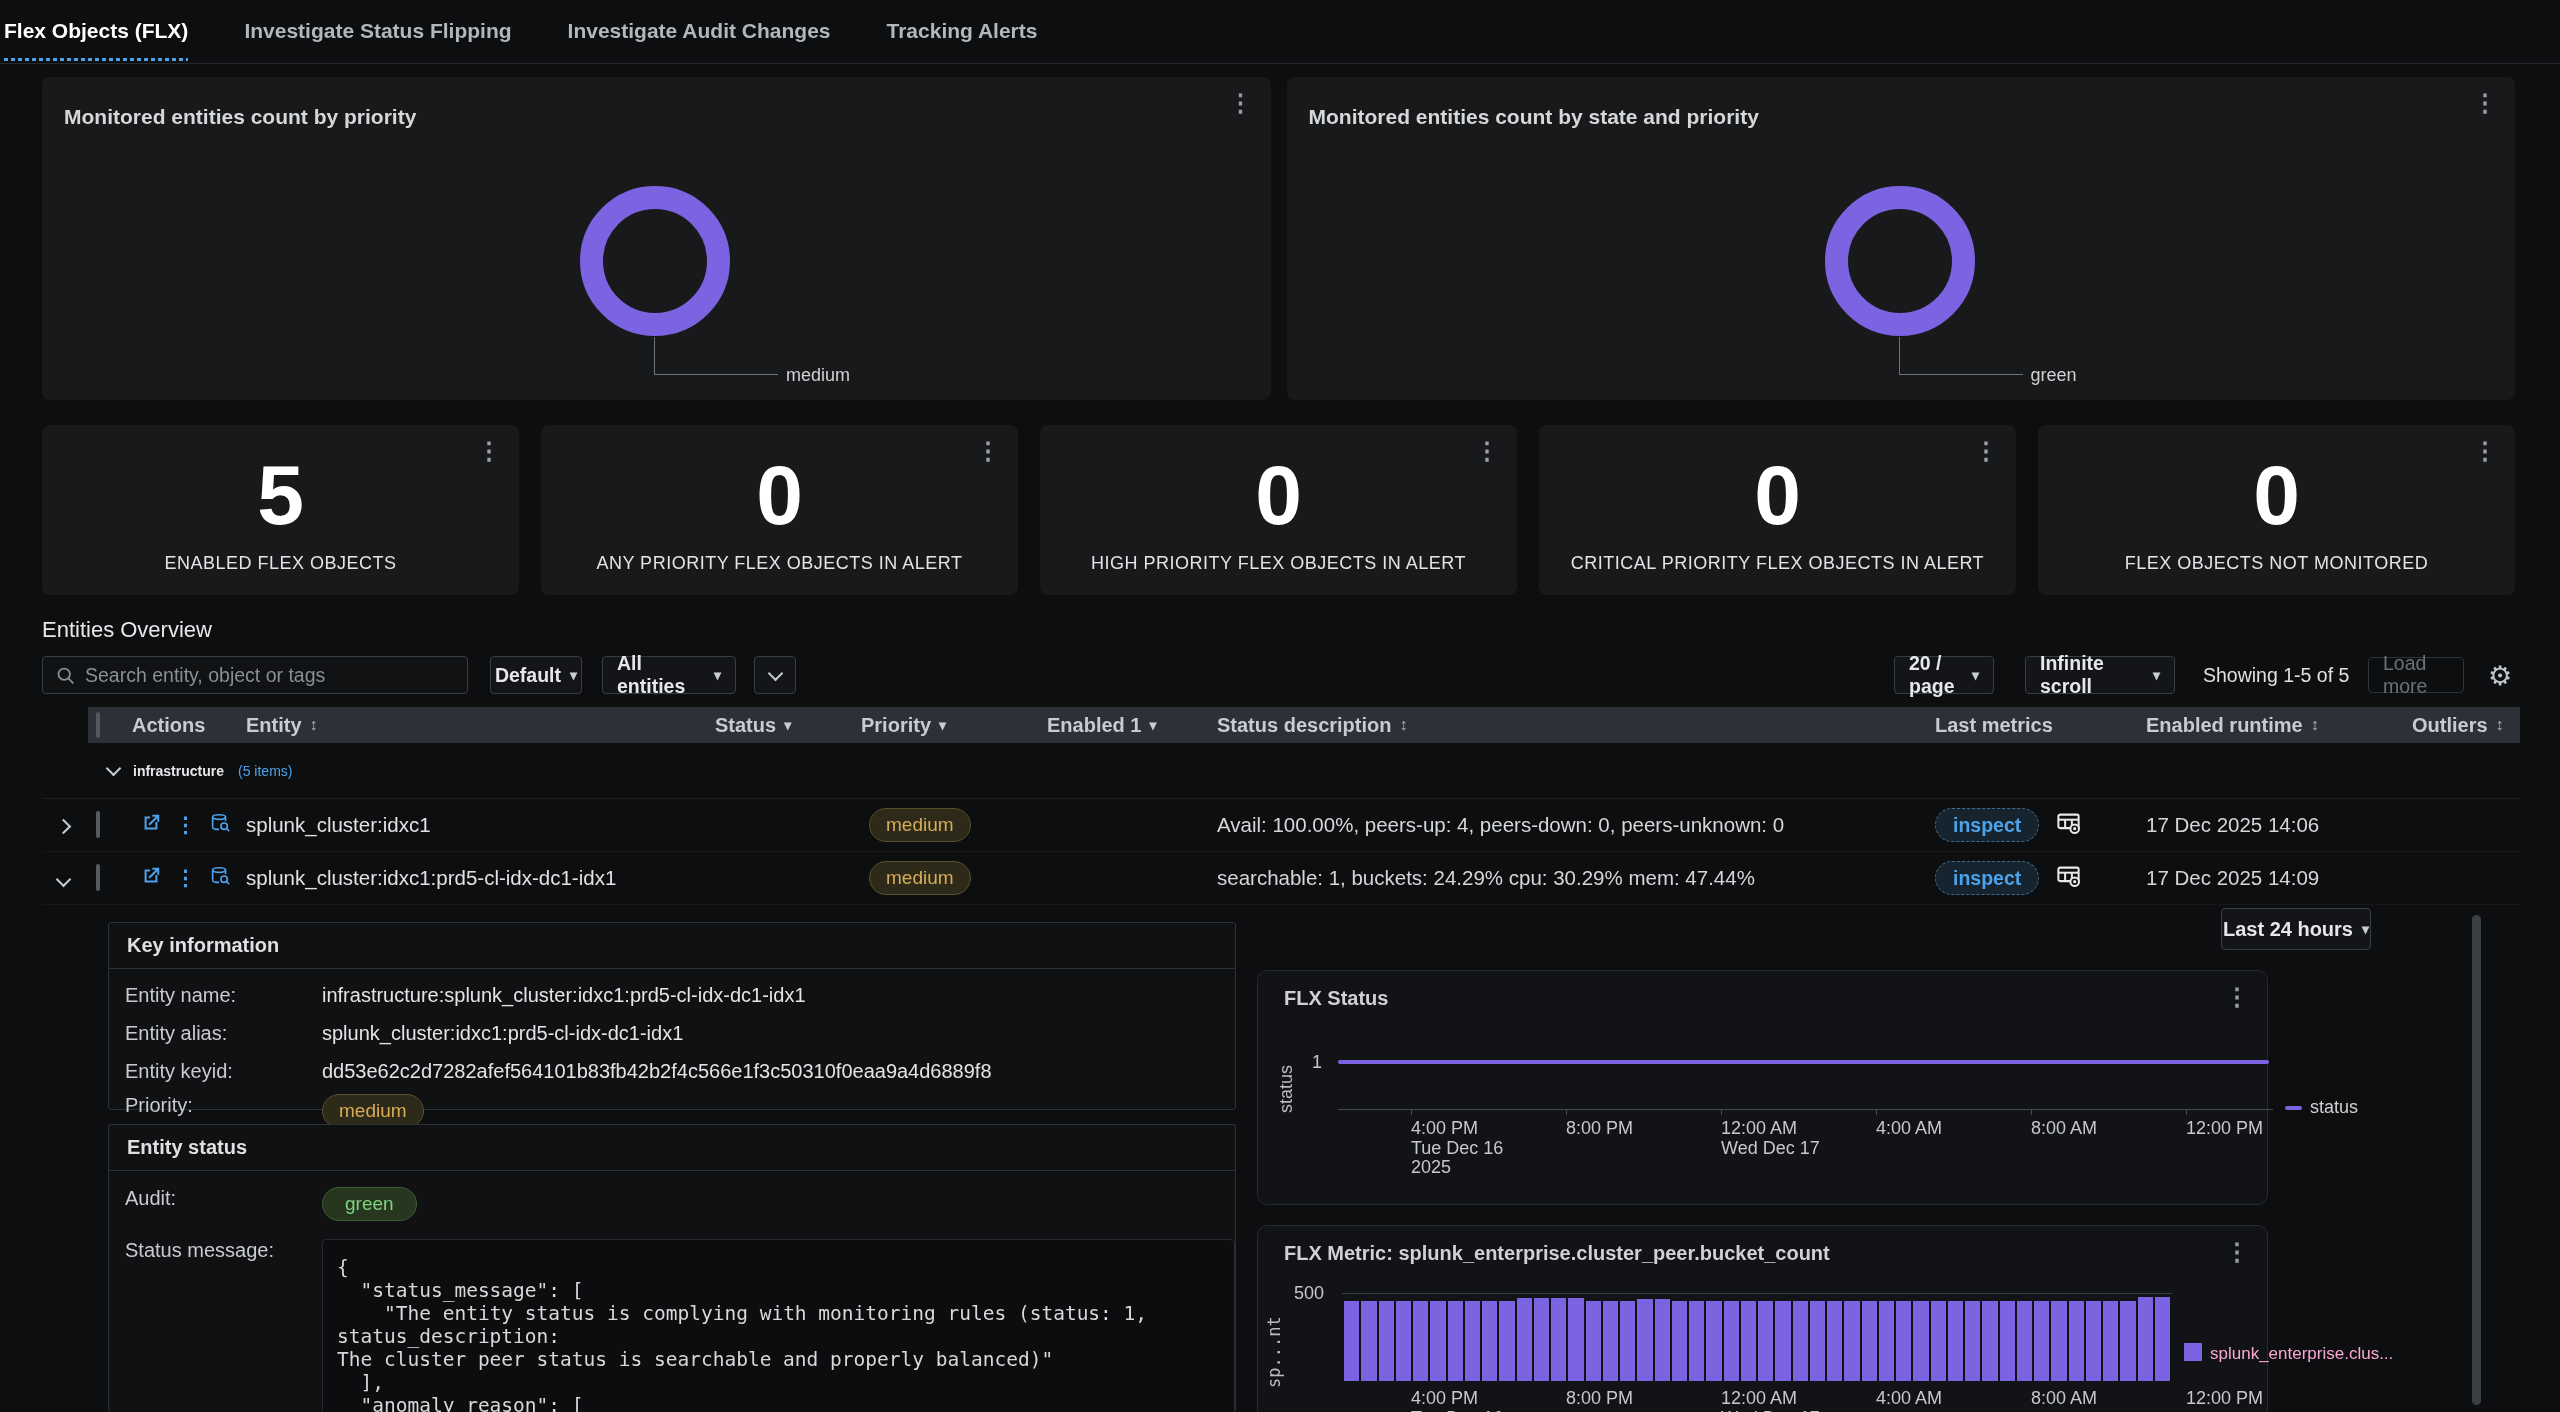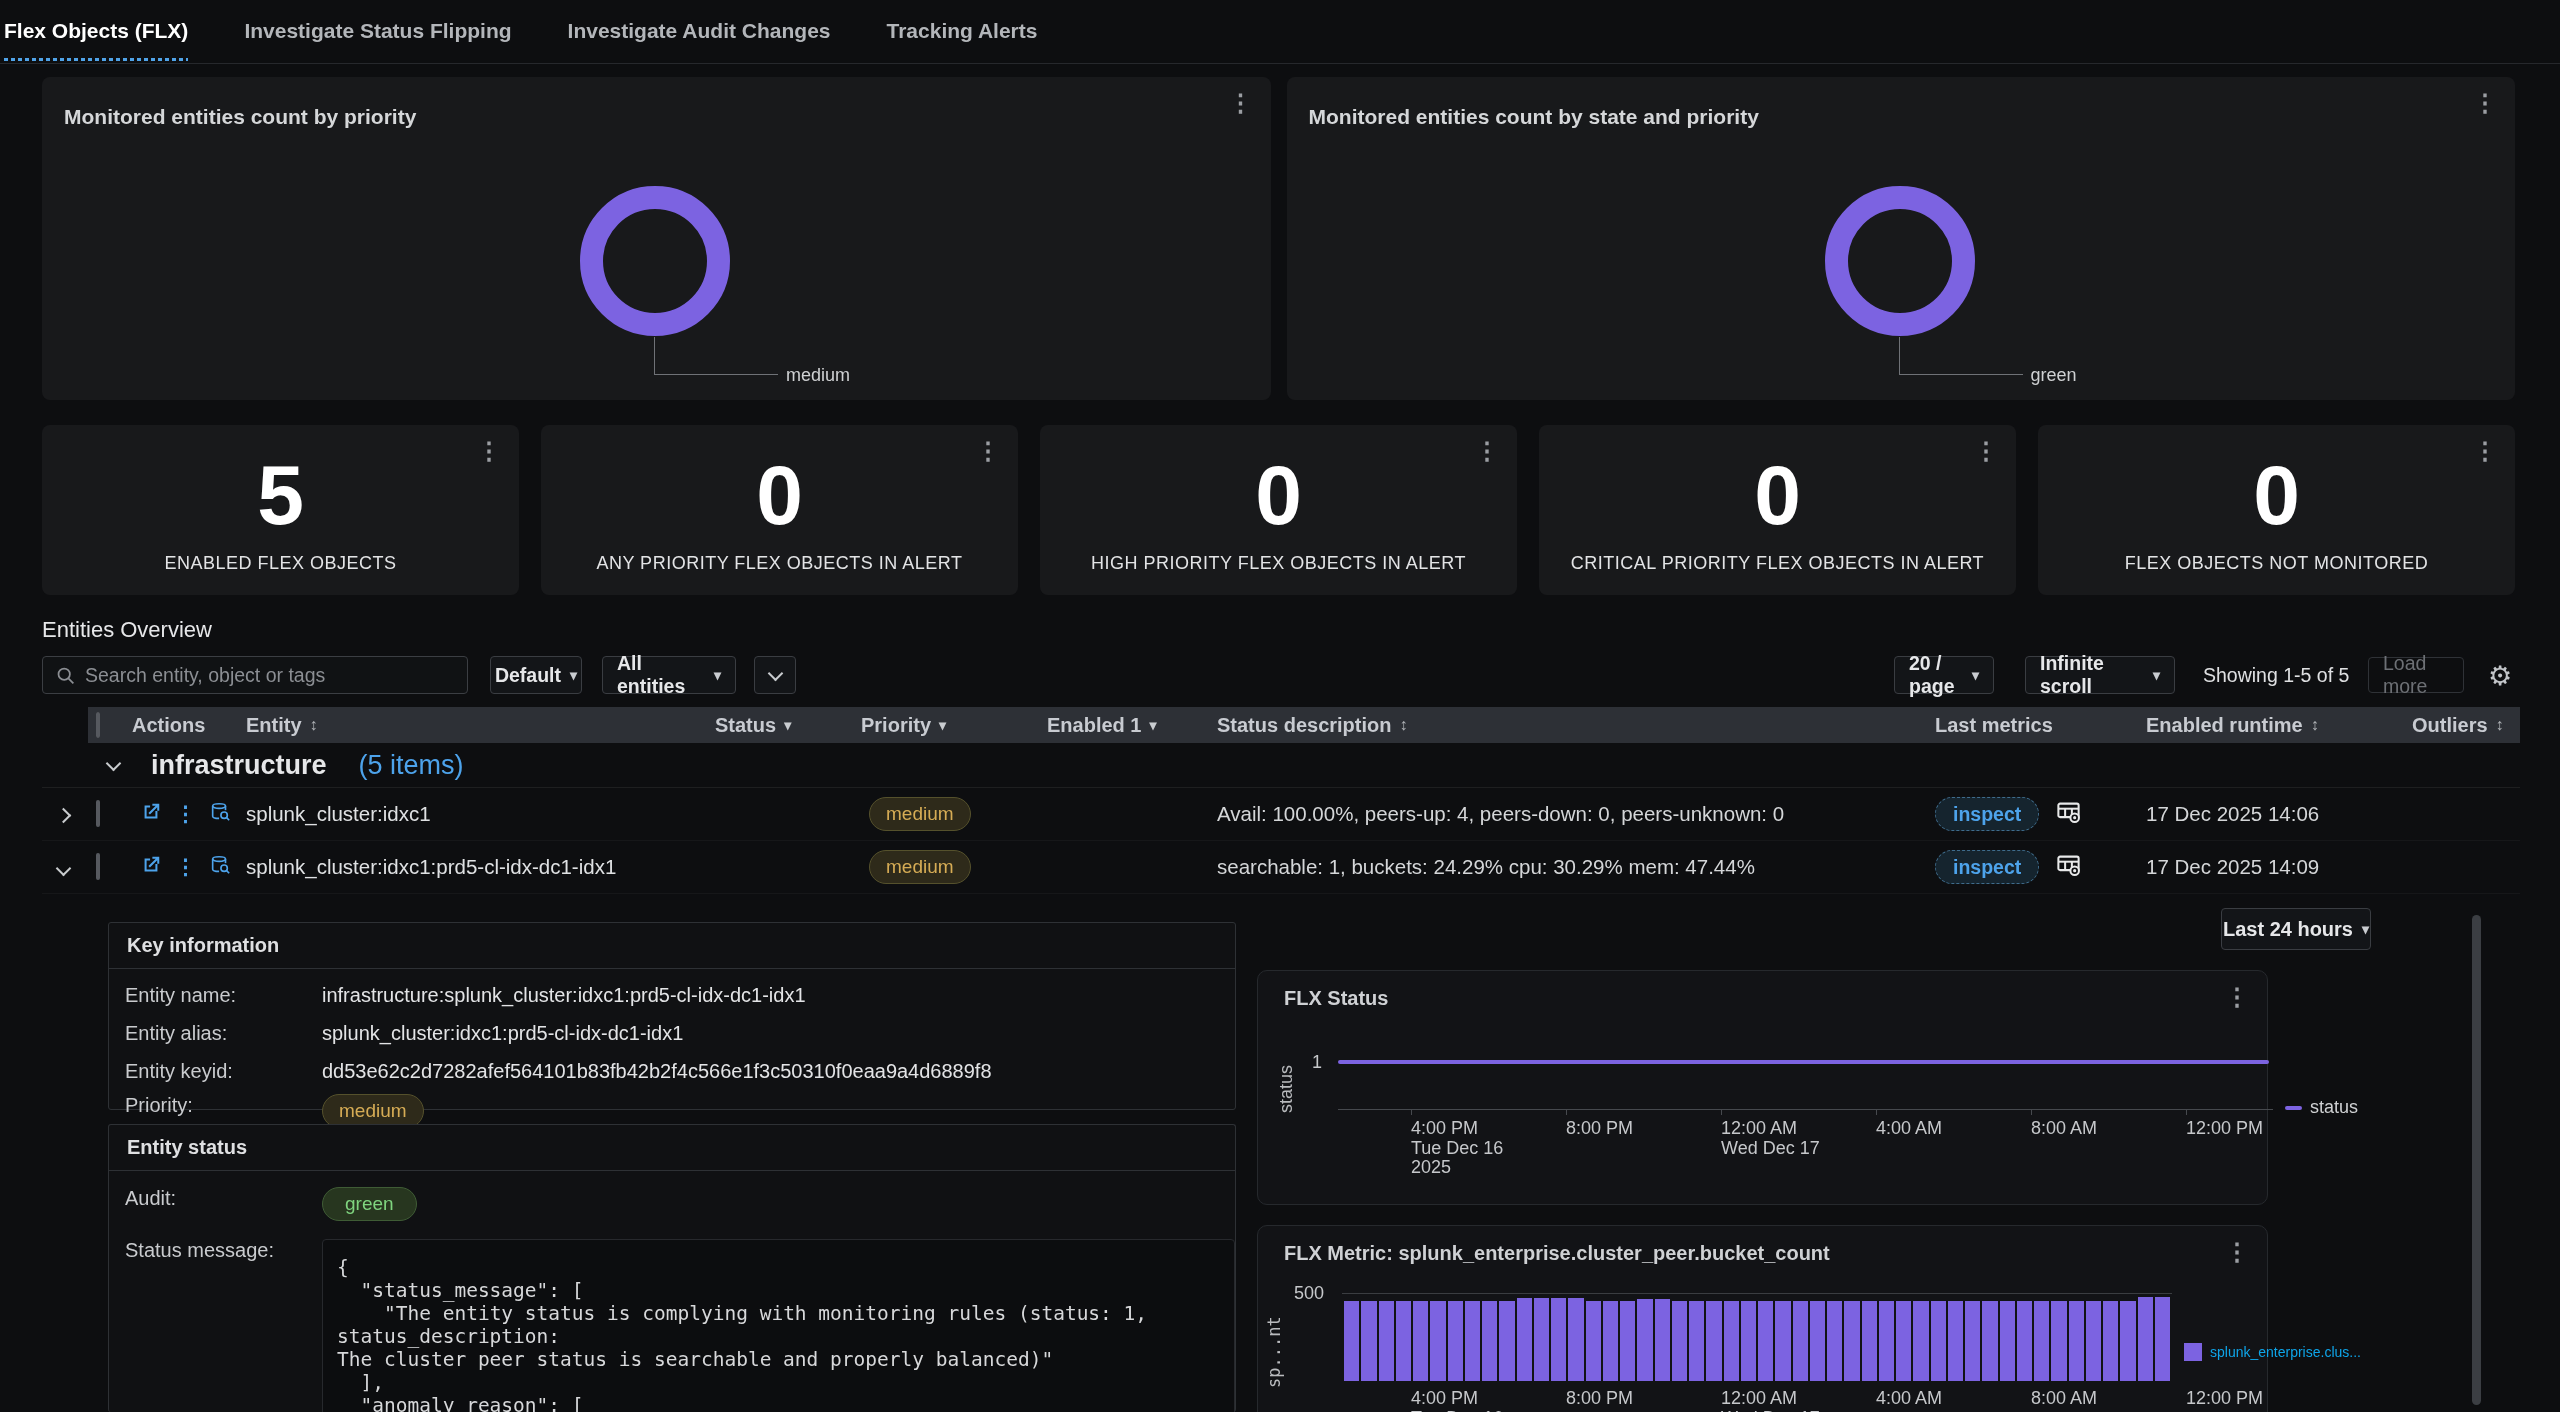--- a/index.html
+++ b/index.html
@@ -51,21 +51,21 @@
   
   .etable { position:absolute; left:42px; top:707px; width:2478px; }
   .tgrid { display:grid; grid-template-columns:46px 44px 110px 460px 145px 200px 170px 685px 235px 265px 118px; align-items:center; }
   .thead { height:36px; background:linear-gradient(90deg, transparent 0 46px, #2d3036 46px 100%); font-size:20px; font-weight:700; color:#c8cbd1; }
   .hcell { display:flex; align-items:center; gap:8px; white-space:nowrap; }
   .sort-ud { font-size:16px; color:#aeb1b5; }
   .checkbox { width:22px; height:22px; border:2px solid #56595f; border-radius:4px; background:#17191c; margin-left:8px; cursor:pointer; }
   .chev { display:inline-block; width:11px; height:11px; border-right:2px solid #c8cbce; border-bottom:2px solid #c8cbce; cursor:pointer; }
   .chev.right { transform:rotate(-45deg); }
   .chev.down { transform:rotate(45deg); margin-top:-4px; }
-  .group-row { height:45px; display:flex; align-items:center; padding-left:66px; gap:32px; border-bottom:1px solid rgba(255,255,255,.07); font-size:27px; }
+  .group-row { height:56px; display:flex; align-items:center; padding-left:66px; gap:14px; border-bottom:1px solid rgba(255,255,255,.07); font-size:14px; }
   .group-name { font-weight:700; color:#e6e7e9; }
   .group-count { color:#4da3eb; cursor:pointer; }
   .trow { height:53px; font-size:20.5px; color:#dfe1e3; border-bottom:1px solid rgba(255,255,255,.04); }
   .expander { margin-left:16px; }
   .acticons { display:flex; align-items:center; gap:13px; margin-left:8px; }
   .acticons svg { width:22px; height:22px; cursor:pointer; }
   .blue-kebab { color:#4da3eb; font-size:21px; font-weight:700; cursor:pointer; }
   .dot { width:13px; height:13px; border-radius:50%; background:#67c05c; }
   .dot.status { margin-left:15px; } .dot.enabled { margin-left:2px; } .dot.outlier { margin-left:10px; }
   .pill-medium { display:inline-flex; align-items:center; height:34px; padding:0 16px; border-radius:17px; margin-left:22px;
@@ -103,21 +103,21 @@
   .xaxis { position:absolute; left:80px; top:138px; width:935px; height:1px; background:#46494e; }
   .tickmark { position:absolute; top:0; width:1px; height:6px; background:#46494e; }
   .xlabels { position:absolute; left:80px; width:960px; }
   .xtick { position:absolute; top:0; font-size:18px; color:#c6c8cb; line-height:19.5px; white-space:nowrap; }
   .legend-line { position:absolute; left:1027px; top:126px; display:flex; align-items:center; gap:8px; font-size:18px; color:#cfd1d3; }
   .legend-dash { width:17px; height:4px; border-radius:2px; }
   .gridline { position:absolute; left:84px; top:67px; width:830px; height:1px; background:#3a3d41; }
   .bars { position:absolute; left:86px; top:67px; width:826px; height:88px; display:flex; align-items:flex-end; gap:2px; }
   .bar { flex:1; }
   .legend-sq { position:absolute; left:926px; top:117px; width:18px; height:18px; }
-  .legend-sq-text { position:absolute; left:952px; top:118px; font-size:14px; color:#0ea5e9; white-space:nowrap; }
+  .legend-sq-text { position:absolute; left:952px; top:118px; font-size:17px; color:#f9a8d4; white-space:nowrap; }
   .detail-scrollbar { position:absolute; left:2472px; top:9px; width:9px; height:490px; background:#3b3e43; border-radius:5px; }
 </style>
 </head>
 <body>
 
 <div class="page">
 
   <div class="tabbar">
     <div class="tab active">Flex Objects (FLX)</div>
     <div class="tab">Investigate Status Flipping</div>

